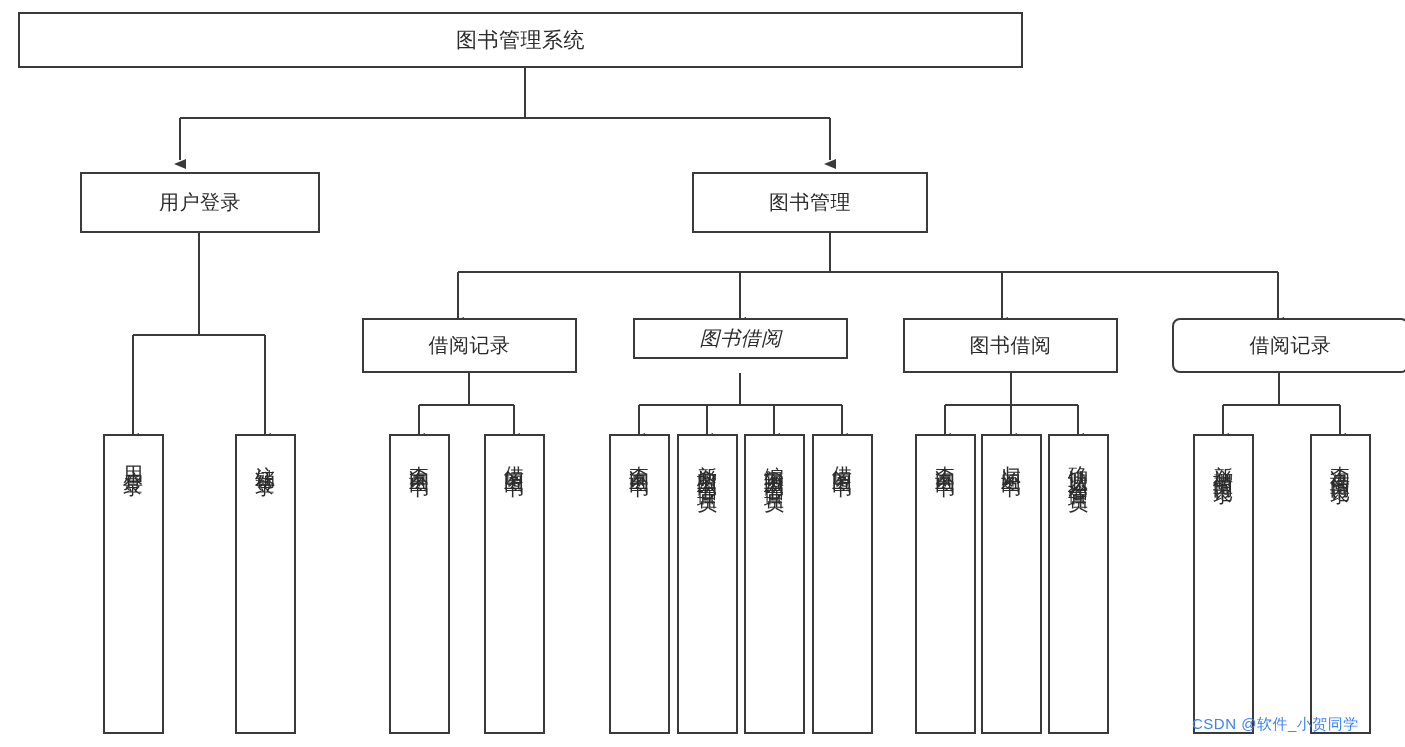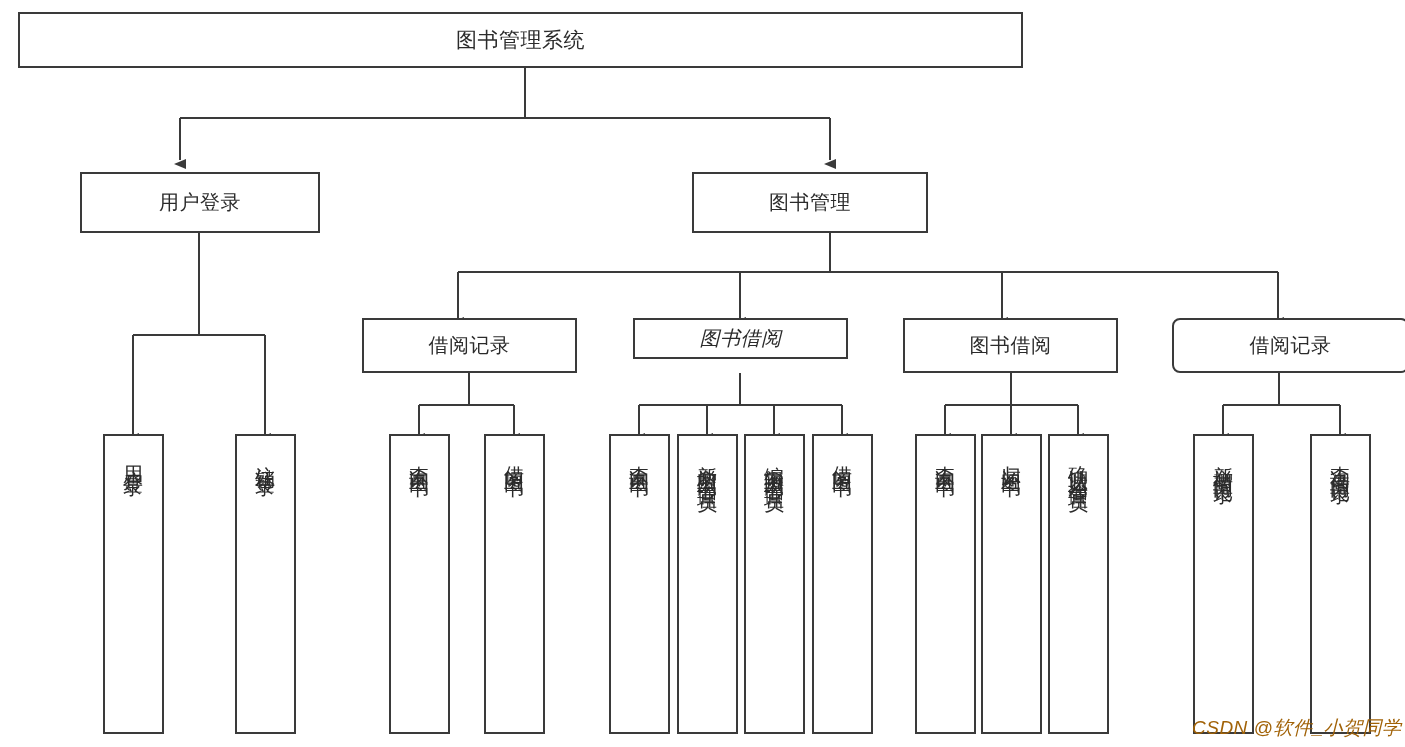--- a/index.html
+++ b/index.html
@@ -59,25 +59,24 @@
   .node-leaf .node-label {
     writing-mode: vertical-rl;
     text-orientation: upright;
     font-size: 20px;
     line-height: 1;
     letter-spacing: 4px;
     white-space: nowrap;
   }
   .watermark {
     position: absolute;
-    font-size: 19px;
-    color: #a16207;
+    font-size: 15px;
+    color: #3b82f6;
     white-space: nowrap;
     letter-spacing: 0.5px;
-    font-style: italic;
   }
 </style>
 </head>
 <body>
 
 <div id="diagram-root">
 
   <svg id="connector-layer" viewBox="0 0 1405 747" width="1405" height="747" xmlns="http://www.w3.org/2000/svg">
     <defs>
       <marker id="arrow" markerWidth="10" markerHeight="12" refX="1" refY="6" orient="auto" markerUnits="userSpaceOnUse">

